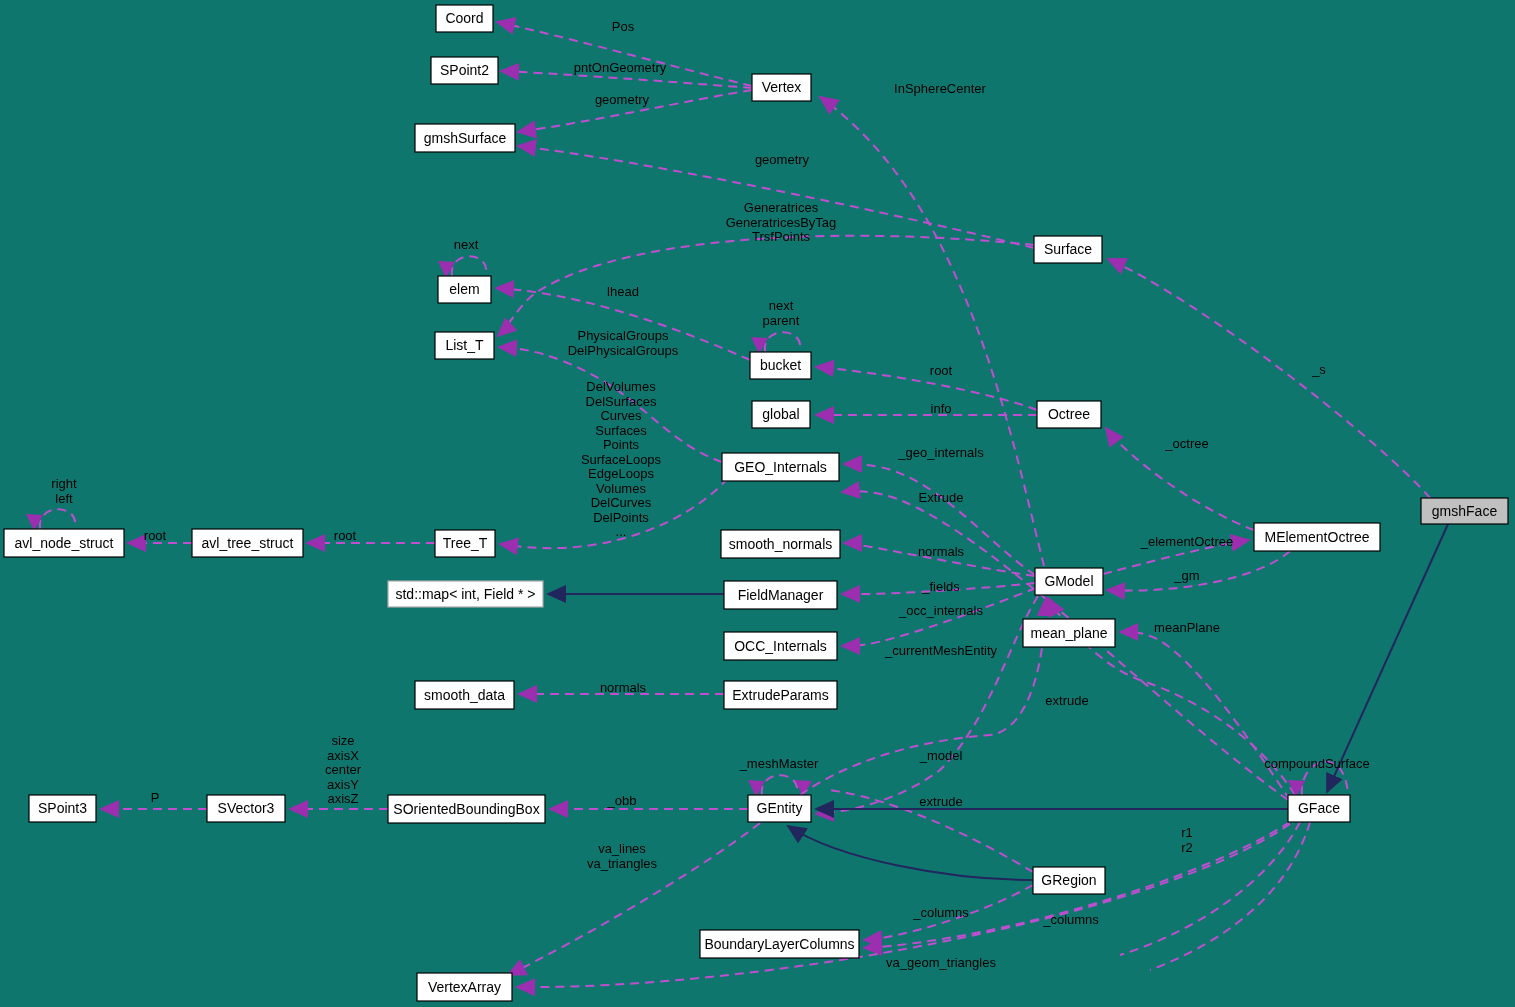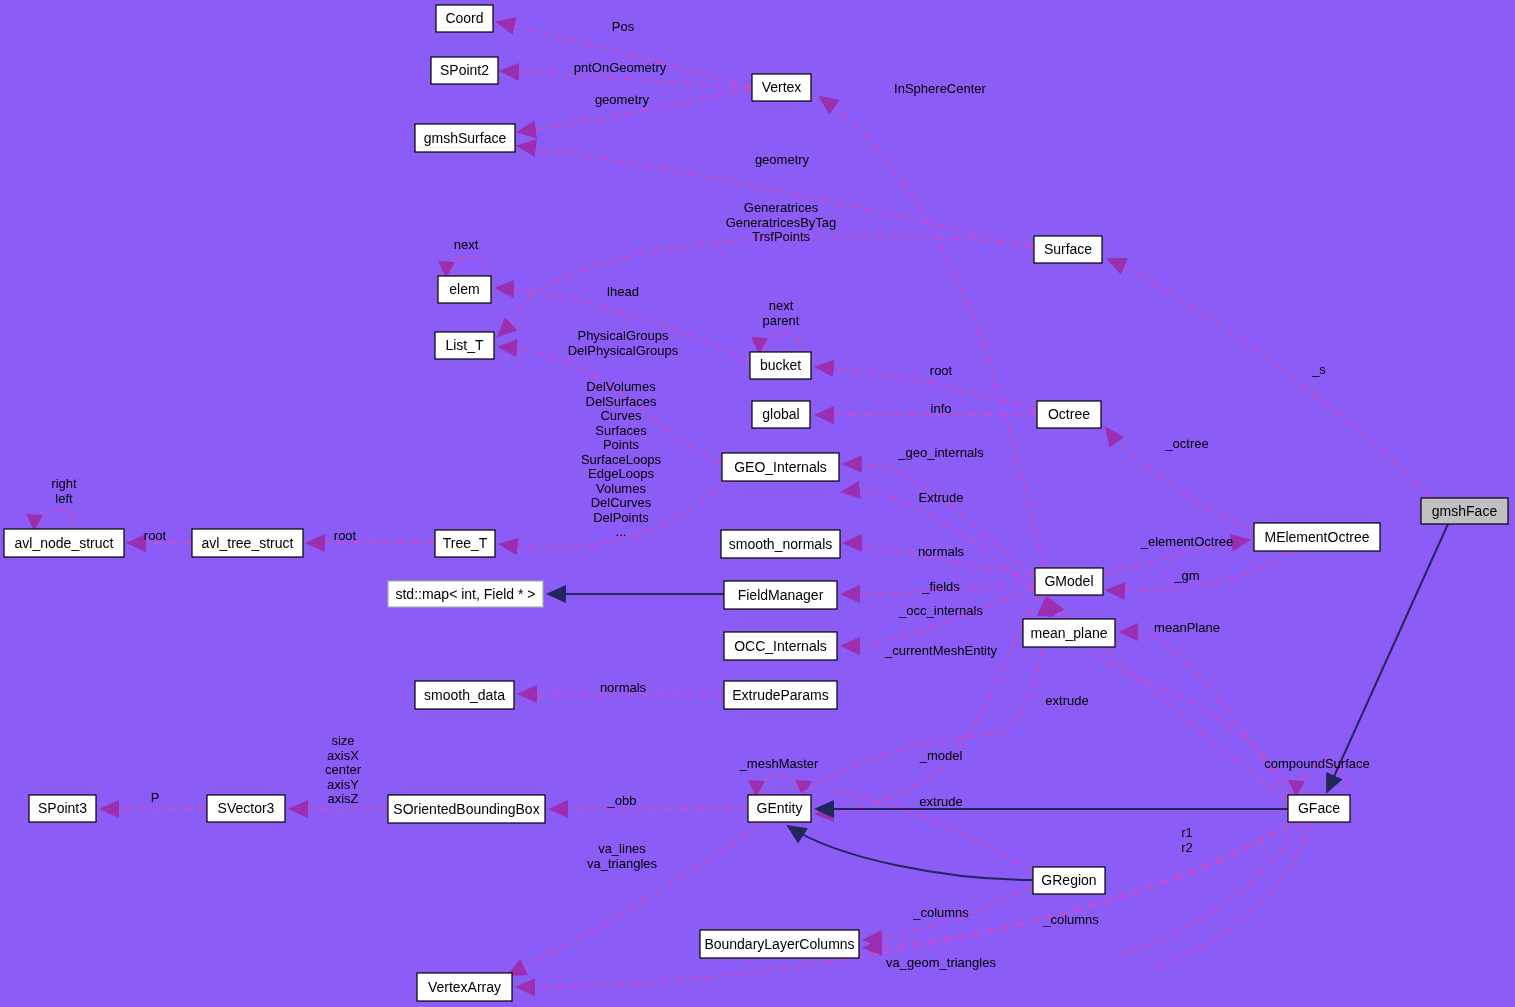--- a/index.html
+++ b/index.html
@@ -4,21 +4,21 @@
 <style>
   html, body {
     margin: 0;
     padding: 0;
     background: #ffffff;
   }
   #diagram-root {
     position: relative;
     width: 1515px;
     height: 1007px;
-    background: #8b5cf6;
+    background: #0f766e;
     font-family: "Liberation Sans", sans-serif;
     overflow: hidden;
   }
   svg.layer {
     position: absolute;
     left: 0; top: 0;
     width: 1515px;
     height: 1007px;
   }
   .edge {

